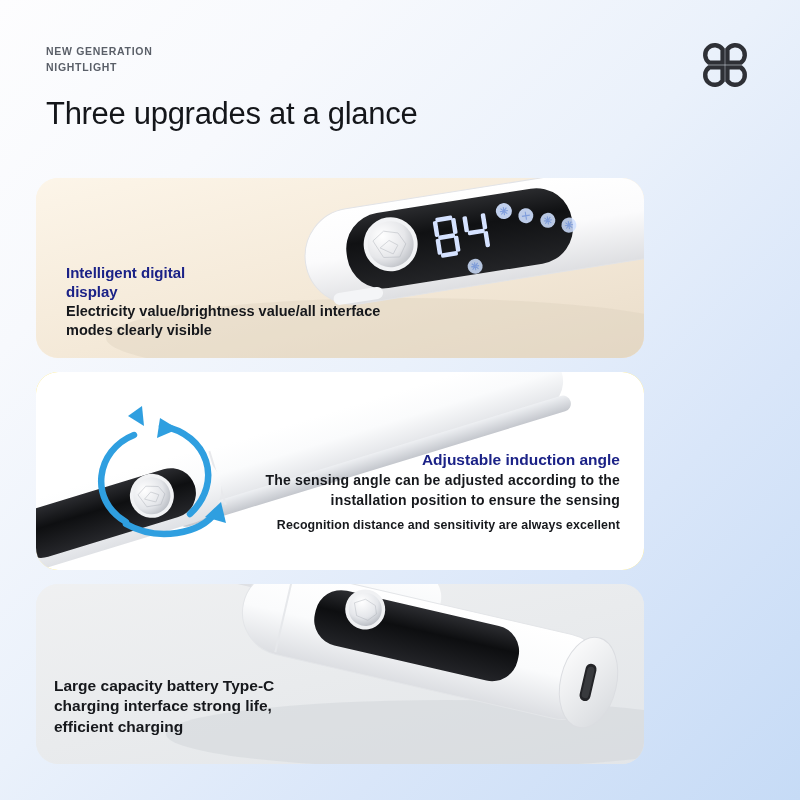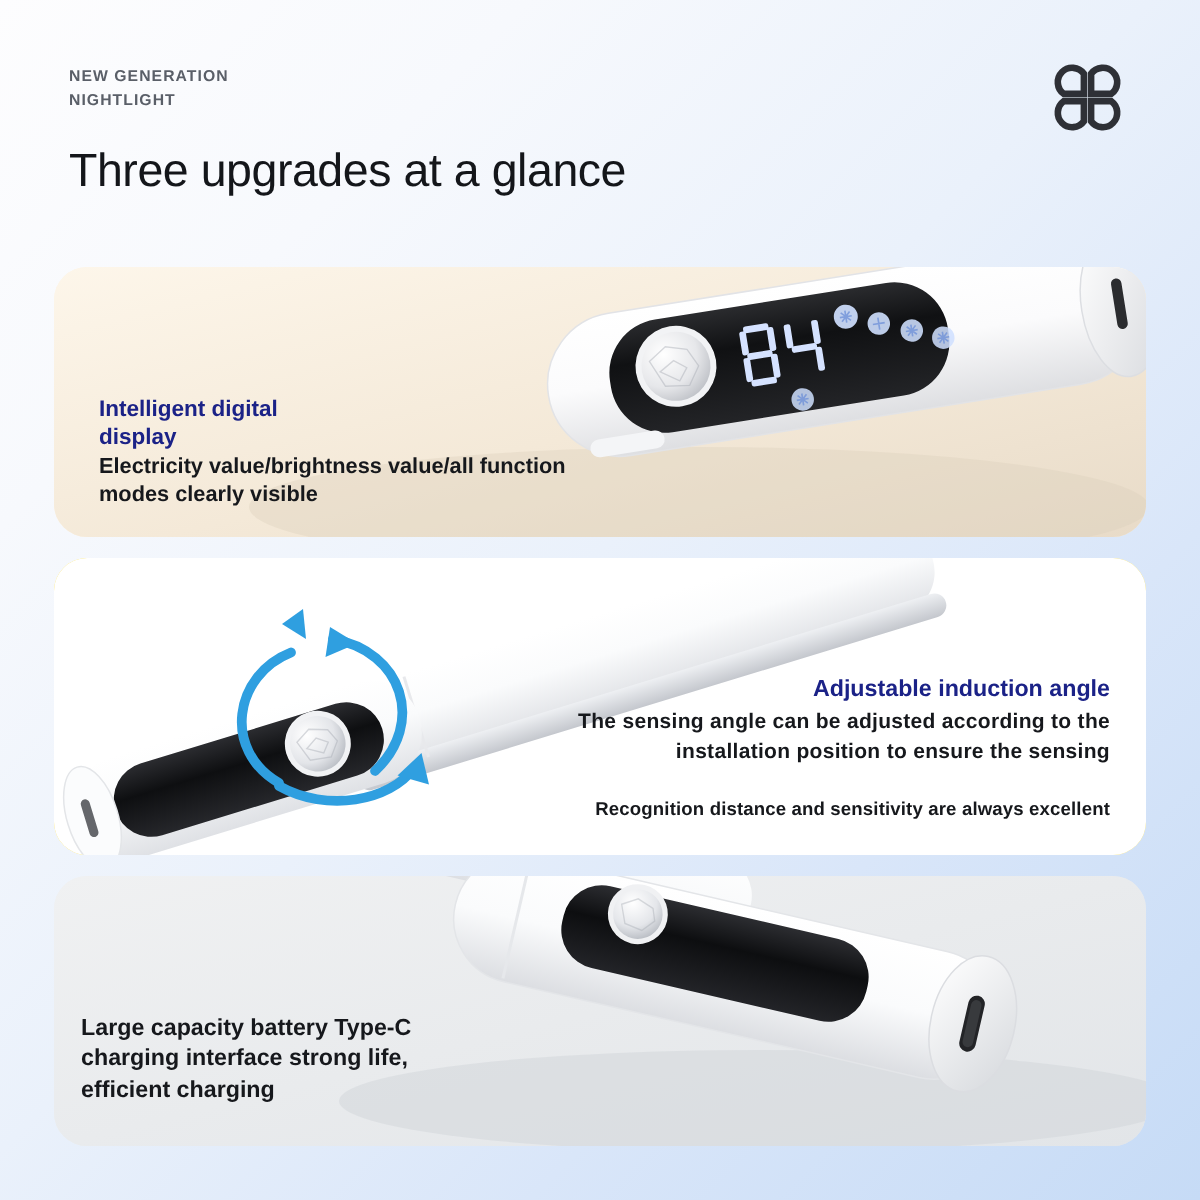--- a/index.html
+++ b/index.html
@@ -17,39 +17,39 @@
     color:#5a5f68; font-weight:700; text-transform:uppercase;
   }
   .logo { position:absolute; right:46px; top:36px; width:58px; height:58px; }
 
   .page-title {
     position:absolute; left:46px; top:96px;
     font-size:31px; font-weight:normal; color:#14161a; letter-spacing:-.3px;
   }
 
   
-  .card { position:absolute; left:36px; width:728px; border-radius:22px; overflow:hidden; }
+  .card { position:absolute; left:36px; width:608px; border-radius:22px; overflow:hidden; }
   #card1 { top:178px; height:180px; background:linear-gradient(160deg,#fdf4e6 0%,#fcf2e1 45%,#f6ecdd 100%); }
   #card2 { top:372px; height:198px; background:#fde047; }
   #card3 { top:584px; height:180px; background:linear-gradient(150deg,#eef0f1 0%,#e9ebed 55%,#e4e7ea 100%); }
 
   .card-text { position:absolute; z-index:6; }
   .head-blue { color:#1b2287; font-weight:bold; }
   .body-dark { color:#16181c; font-weight:bold; }
 
   
   #c1text { left:30px; top:85px; }
   #c1text .h { font-size:15px; line-height:1.28; }
   #c1text .b { font-size:14.5px; line-height:1.3; margin-top:1px; }
 
   
   #c2text { right:24px; top:78px; text-align:right; width:400px; }
   #c2text .h { font-size:15.5px; line-height:1.3; }
   #c2text .b1 { font-size:14px; line-height:1.45; color:#16181c; font-weight:bold; letter-spacing:.2px; }
-  #c2text .b2 { font-size:12.4px; line-height:1.35; margin-top:20px; letter-spacing:.1px; }
+  #c2text .b2 { font-size:12.4px; line-height:1.35; margin-top:6px; letter-spacing:.1px; }
 
   
   #c3text { left:18px; top:92px; }
   #c3text .b { font-size:15.5px; line-height:1.32; }
 
   
   .art { position:absolute; inset:0; z-index:1; }
   .art svg { display:block; width:100%; height:100%; }
 </style>
 </head>
@@ -157,21 +157,21 @@
         <rect x="712" y="52" width="7" height="34" rx="3.5" fill="#2b2c2f"></rect>
 
         <rect x="352" y="104" width="50" height="12" rx="6" fill="#f4f5f7"></rect>
       </g>
     </svg>
   </div>
 
   <div class="card-text" id="c1text">
     <div class="h head-blue" style="white-space:pre-line">Intelligent digital
 display</div>
-    <div class="b body-dark" style="white-space:pre-line">Electricity value/brightness value/all function
+    <div class="b body-dark" style="white-space:pre-line">Electricity value/brightness value/all interface
 modes clearly visible</div>
   </div>
 </div>
 
 <div class="card" id="card2">
   <div class="art">
     <svg viewBox="0 0 728 198" preserveAspectRatio="xMidYMid slice">
       <defs>
         <linearGradient id="bar2" x1="0" y1="0" x2="0" y2="1">
           <stop offset="0" stop-color="#ffffff"></stop>

